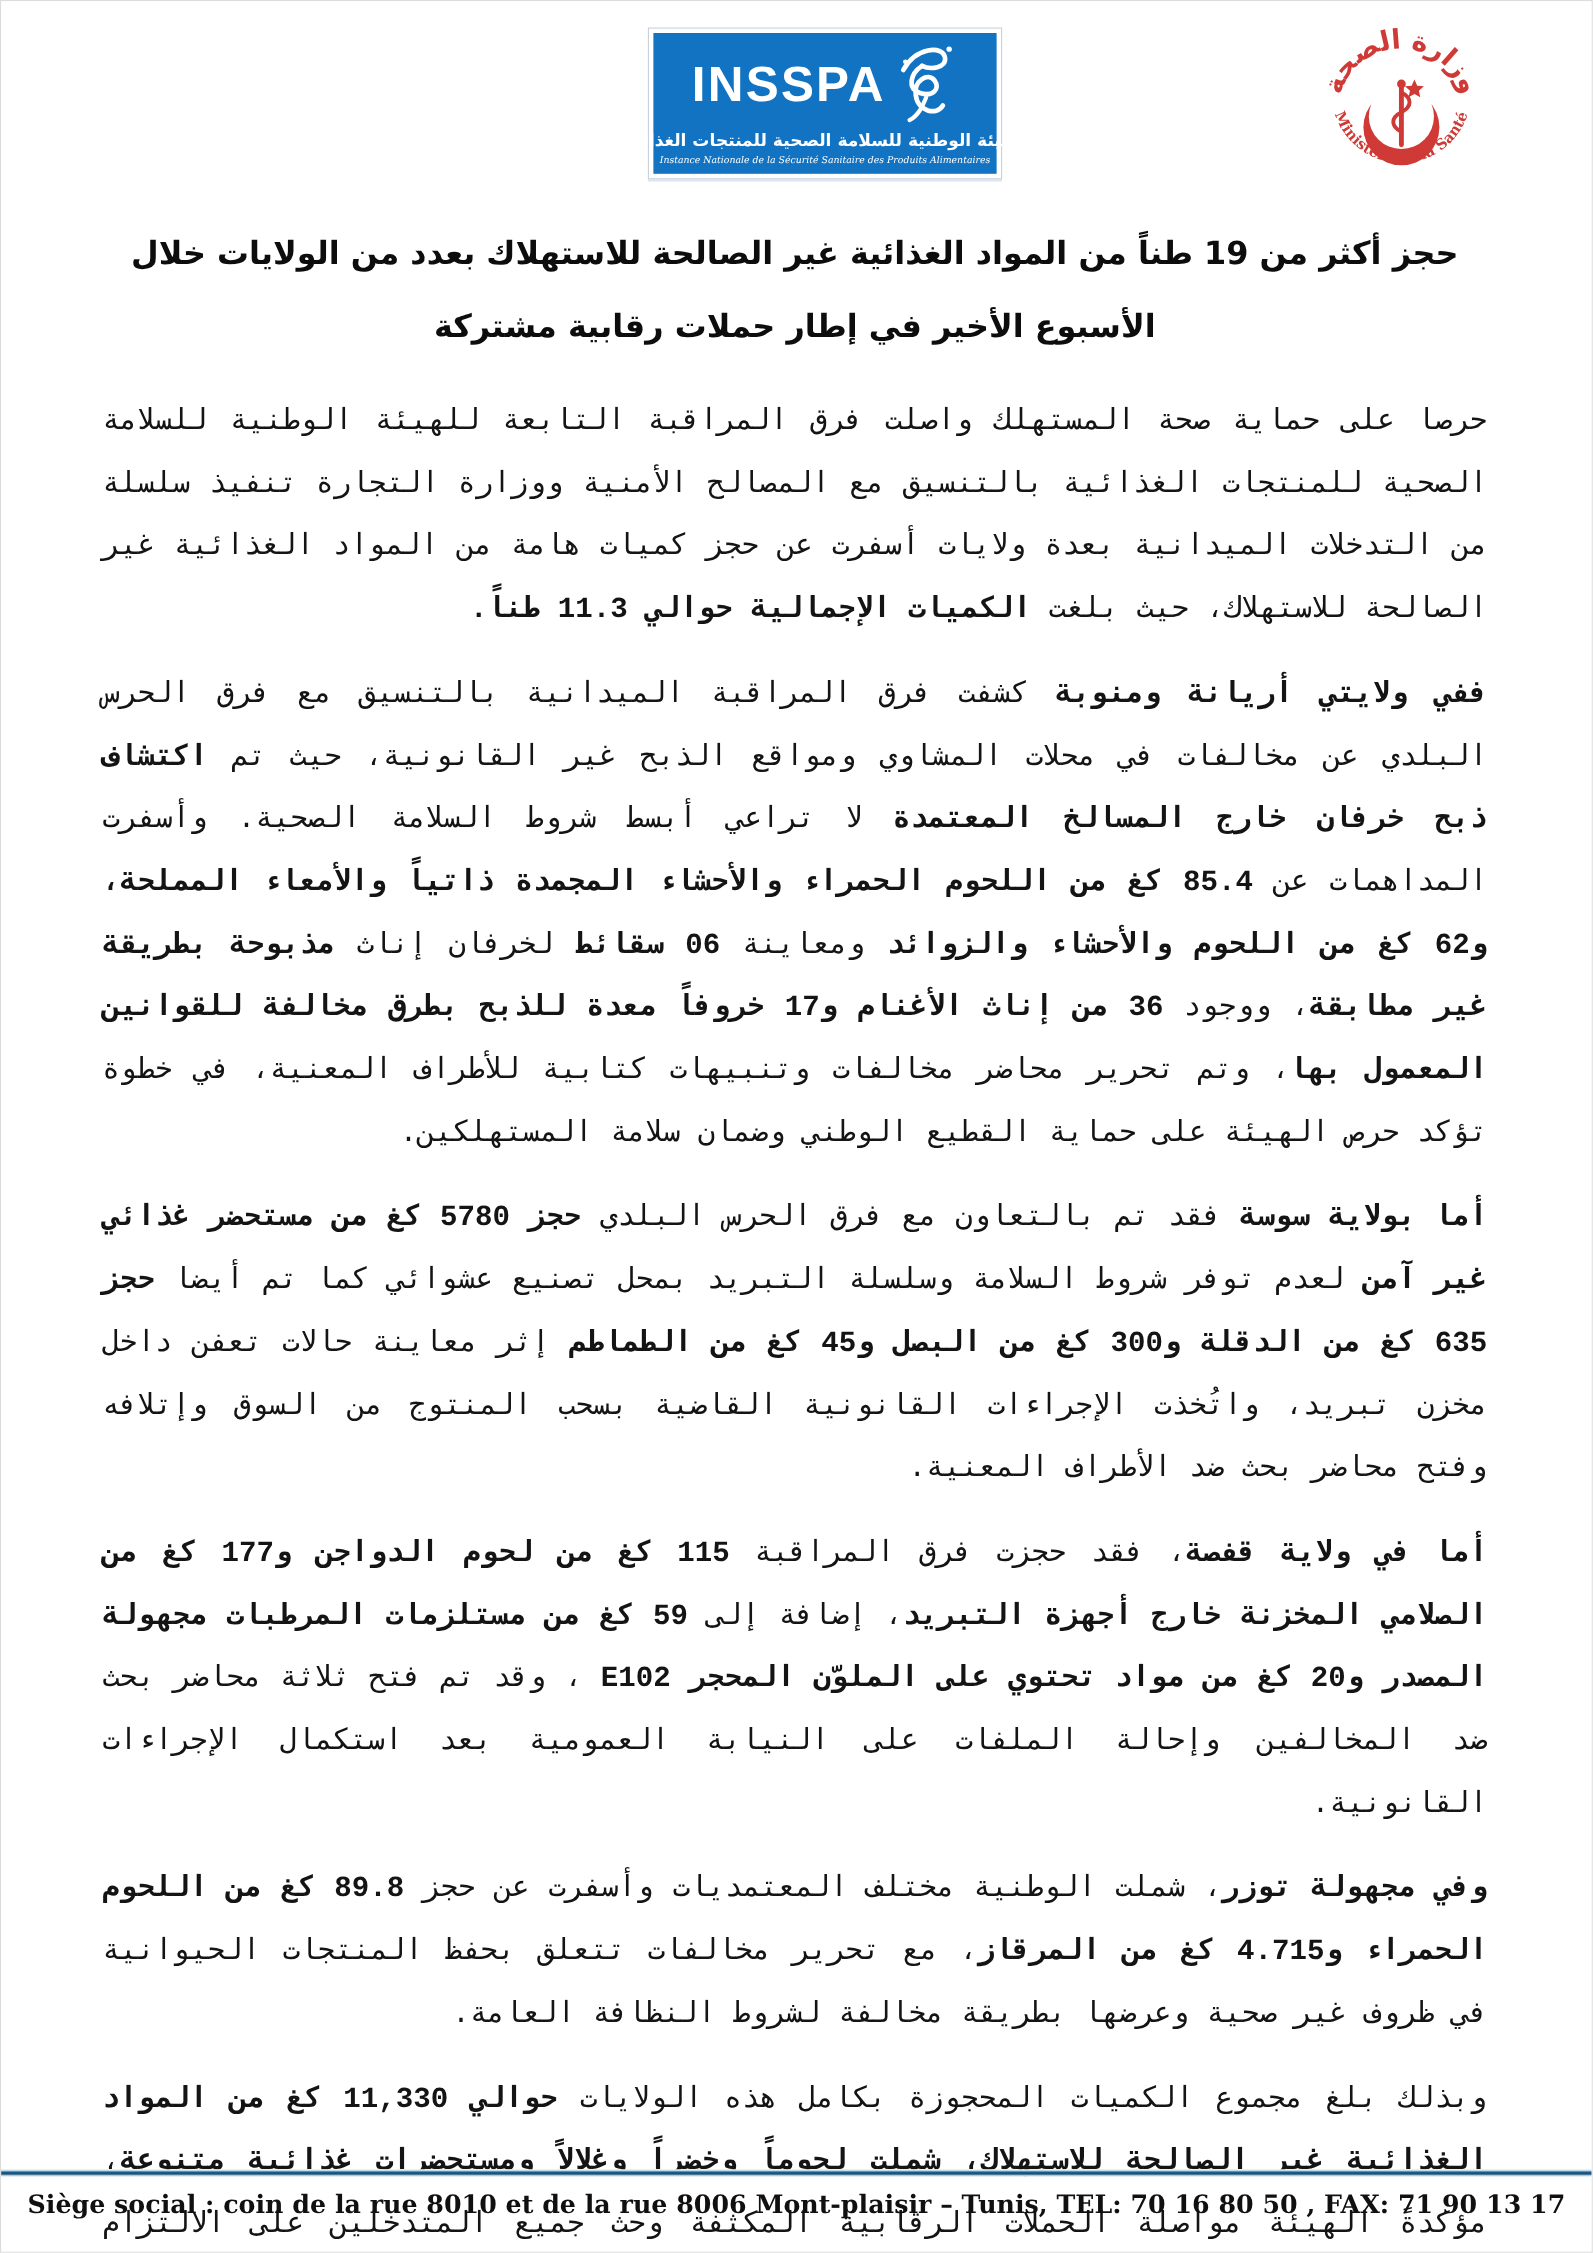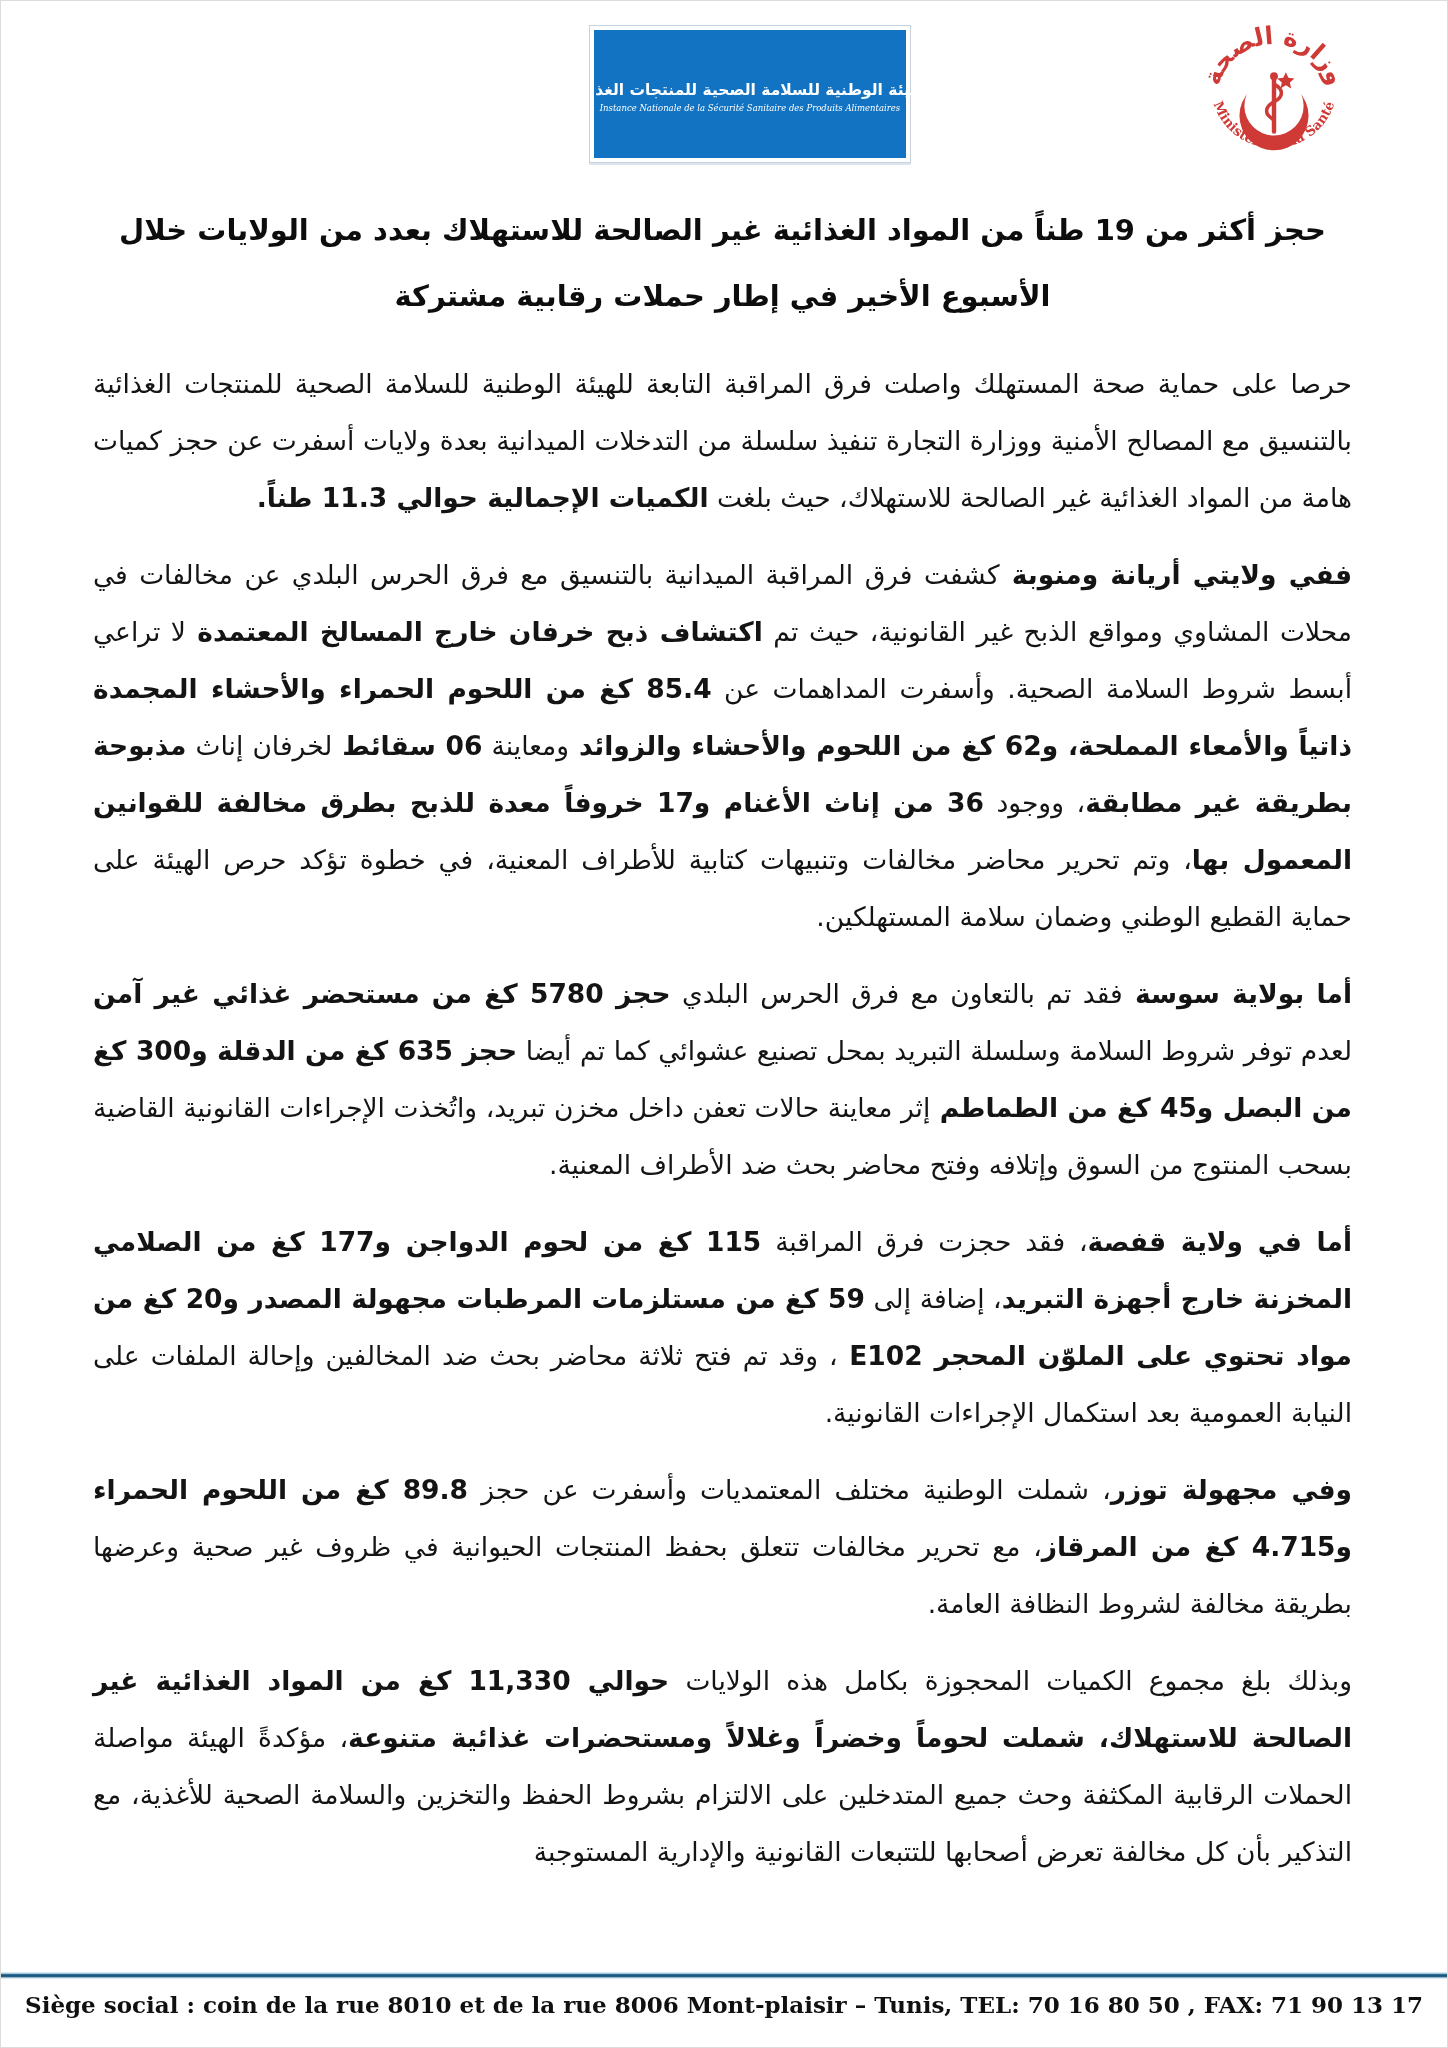--- a/index.html
+++ b/index.html
@@ -44,20 +44,21 @@
   
   .content{position:absolute;top:196px;right:95px;left:92px;}
   .doc-title{
     text-align:center;font-weight:bold;font-size:29px;line-height:66px;
     margin:0 0 26px 0;color:#0d0d0d;
   }
   .content p.body-par{
     font-size:26.5px;line-height:57px;
     text-align:justify;text-justify:inter-word;
     margin:0 0 20px 0;
+    font-family:Liberation Mono, monospace;
   }
   .content p.body-par .b{font-weight:bold;}
 
   
   .footer{position:absolute;left:0;right:0;bottom:26px;}
   .footer-divider{
     height:7px;width:100%;
     background:linear-gradient(to bottom,#e9f4fa 0%,#bcd9e8 18%,#1d5f8c 38%,#184f75 62%,#bcd9e8 84%,#f2f8fb 100%);
     margin-bottom:10px;
   }
@@ -69,20 +70,32 @@
 </style>
 </head>
 <body>
 
 <div class="page">
 
   <div class="header">
 
     <div class="insspa-frame">
       <div class="insspa-box">
+        <div class="insspa-row">
+          <span class="insspa-acronym">INSSPA</span>
+          <svg class="insspa-callig" viewBox="0 0 60 78">
+            <g fill="none" stroke="#ffffff" stroke-linecap="round">
+              <path d="M8 26 C 20 4, 46 2, 48 14 C 50 24, 34 26, 26 22" stroke-width="4.5"></path>
+              <path d="M26 22 C 14 30, 12 44, 24 48 C 36 52, 44 44, 38 36 C 32 28, 18 36, 20 50 C 22 66, 40 70, 46 60" stroke-width="4.5"></path>
+              <path d="M30 52 C 26 62, 22 70, 14 74" stroke-width="4"></path>
+              <circle cx="52" cy="6" r="2.6" fill="#ffffff" stroke="none"></circle>
+              <circle cx="10" cy="18" r="2.2" fill="#ffffff" stroke="none"></circle>
+            </g>
+          </svg>
+        </div>
         <div class="insspa-ar">الهيئة الوطنية للسلامة الصحية للمنتجات الغذائية</div>
         <div class="insspa-fr">Instance Nationale de la Sécurité Sanitaire des Produits Alimentaires</div>
       </div>
     </div>
 
     <svg class="ministry" viewBox="0 0 154 154">
       <defs>
         <path id="arc-top" d="M 20 92 A 58 58 0 1 1 134 92"></path>
         <path id="arc-bottom" d="M 14 76 A 64 64 0 0 0 140 76"></path>
       </defs>

